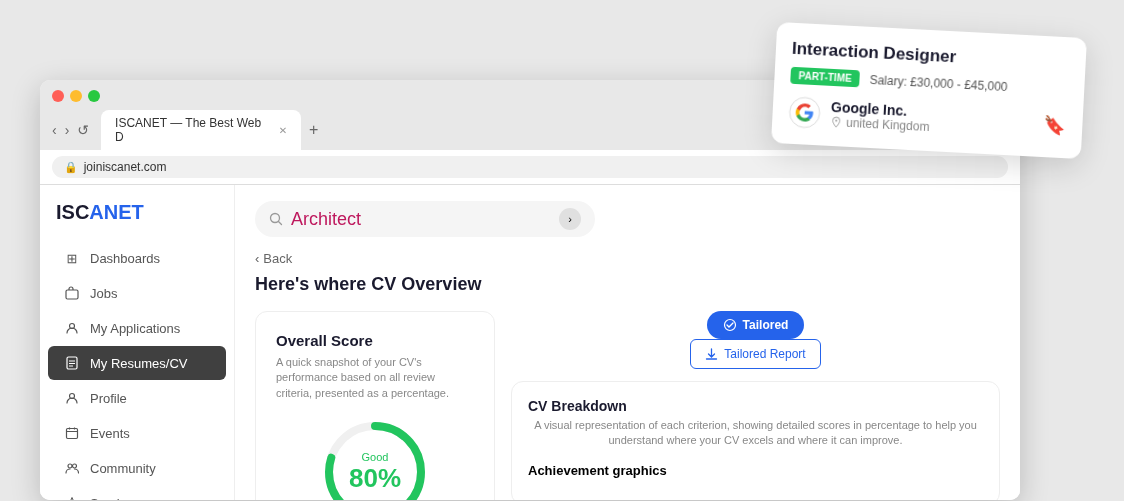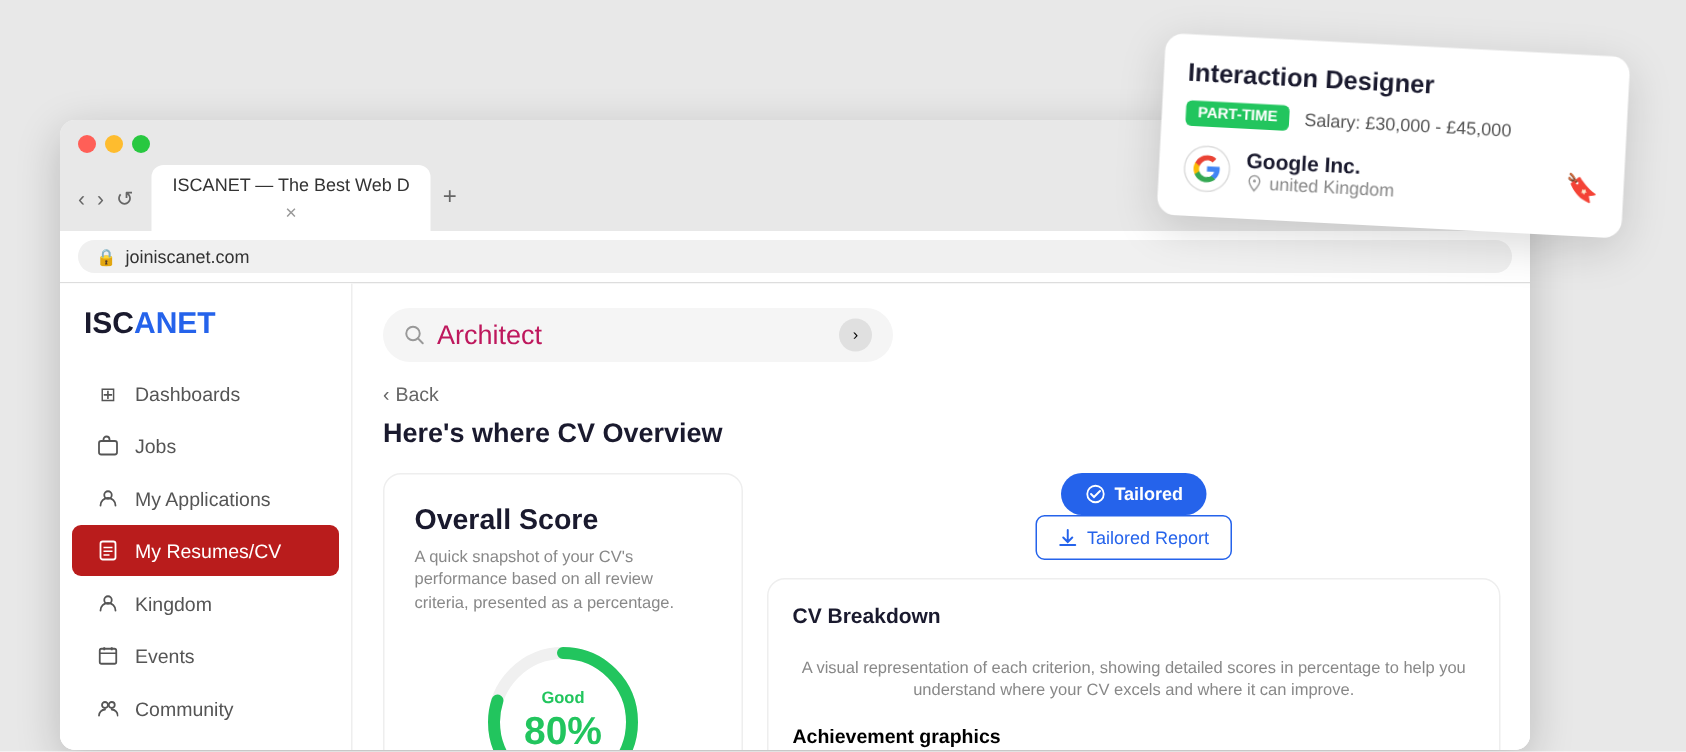--- a/index.html
+++ b/index.html
@@ -67,21 +67,20 @@
     .tab {
       background: white;
       border-radius: 8px 8px 0 0;
       padding: 6px 14px;
       font-size: 12px;
       color: #333;
       display: flex;
       align-items: center;
       gap: 6px;
       max-width: 200px;
-      flex-direction: column;
     }
 
     .tab-close {
       font-size: 10px;
       color: #999;
       cursor: pointer;
     }
 
     .new-tab-btn {
       background: none;
@@ -146,21 +145,21 @@
       gap: 10px;
       padding: 9px 16px;
       font-size: 13px;
       color: #555;
       cursor: pointer;
       border-radius: 6px;
       margin: 1px 8px;
     }
 
     .nav-item.active {
-      background: #b91c1c;
+      background: #404040;
       color: white;
     }
 
     .nav-icon-item {
       width: 16px;
       height: 16px;
       display: flex;
       align-items: center;
       justify-content: center;
       font-size: 13px;
@@ -232,21 +231,21 @@
 
     
     .score-card {
       background: white;
       border: 1px solid #eee;
       border-radius: 12px;
       padding: 20px;
     }
 
     .score-title {
-      font-size: 19px;
+      font-size: 15px;
       font-weight: 700;
       color: #1a1a2e;
       margin-bottom: 6px;
     }
 
     .score-desc {
       font-size: 11px;
       color: #888;
       line-height: 1.4;
       margin-bottom: 16px;
@@ -274,21 +273,21 @@
       position: absolute;
       top: 50%;
       left: 50%;
       transform: translate(-50%, -50%);
       text-align: center;
     }
 
     .score-label {
       font-size: 11px;
       color: #22c55e;
-      font-weight: 700;
+      font-weight: 400;
     }
 
     .score-value {
       font-size: 26px;
       font-weight: 800;
       color: #22c55e;
     }
 
     
     .right-panel {
@@ -335,21 +334,21 @@
       background: white;
       border: 1px solid #eee;
       border-radius: 12px;
       padding: 16px;
     }
 
     .breakdown-title {
       font-size: 14px;
       font-weight: 700;
       color: #1a1a2e;
-      margin-bottom: 20px;
+      margin-bottom: 4px;
     }
 
     .breakdown-desc {
       font-size: 11px;
       color: #888;
       line-height: 1.4;
       margin-bottom: 14px;
       text-align: center;
     }
 
@@ -541,21 +540,21 @@
         </span>
         <span>My Resumes/CV</span>
       </div>
       <div class="nav-item">
         <span class="nav-icon-item">
           <svg width="14" height="14" viewBox="0 0 14 14" fill="none">
             <circle cx="7" cy="5" r="2.5" stroke="#555" stroke-width="1.2"></circle>
             <path d="M2 12c0-2.76 2.24-5 5-5s5 2.24 5 5" stroke="#555" stroke-width="1.2" stroke-linecap="round"></path>
           </svg>
         </span>
-        <span>Kingdom</span>
+        <span>Profile</span>
       </div>
       <div class="nav-item">
         <span class="nav-icon-item">
           <svg width="14" height="14" viewBox="0 0 14 14" fill="none">
             <rect x="1.5" y="2.5" width="11" height="10" rx="1.2" stroke="#555" stroke-width="1.2"></rect>
             <line x1="1.5" y1="5.5" x2="12.5" y2="5.5" stroke="#555" stroke-width="1"></line>
             <line x1="4.5" y1="1.5" x2="4.5" y2="3.5" stroke="#555" stroke-width="1.2"></line>
             <line x1="9.5" y1="1.5" x2="9.5" y2="3.5" stroke="#555" stroke-width="1.2"></line>
           </svg>
         </span>

